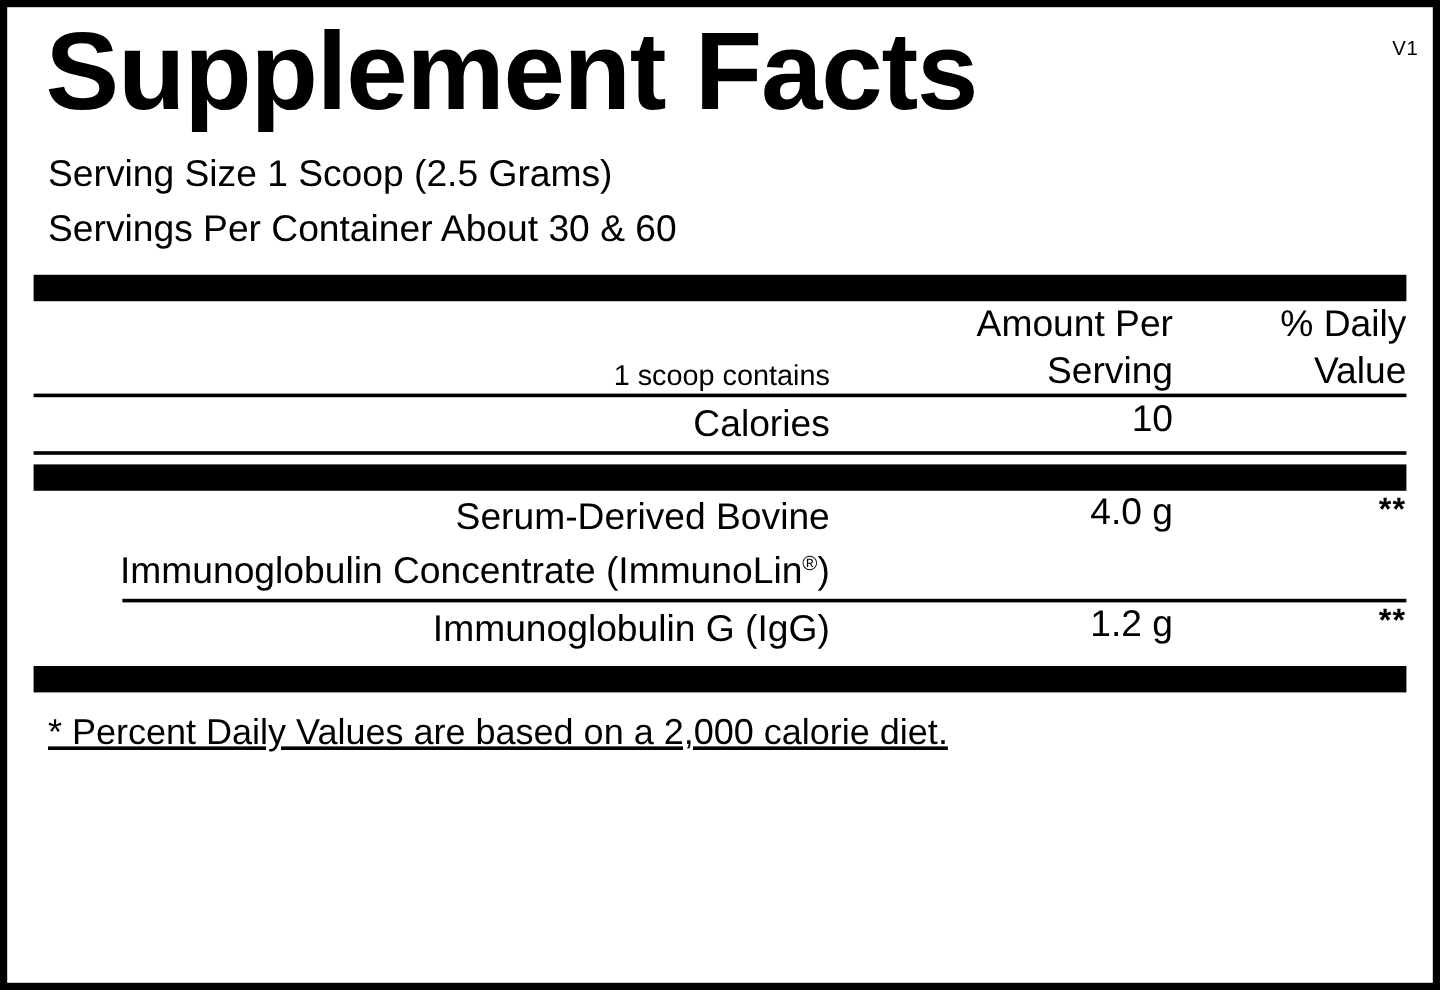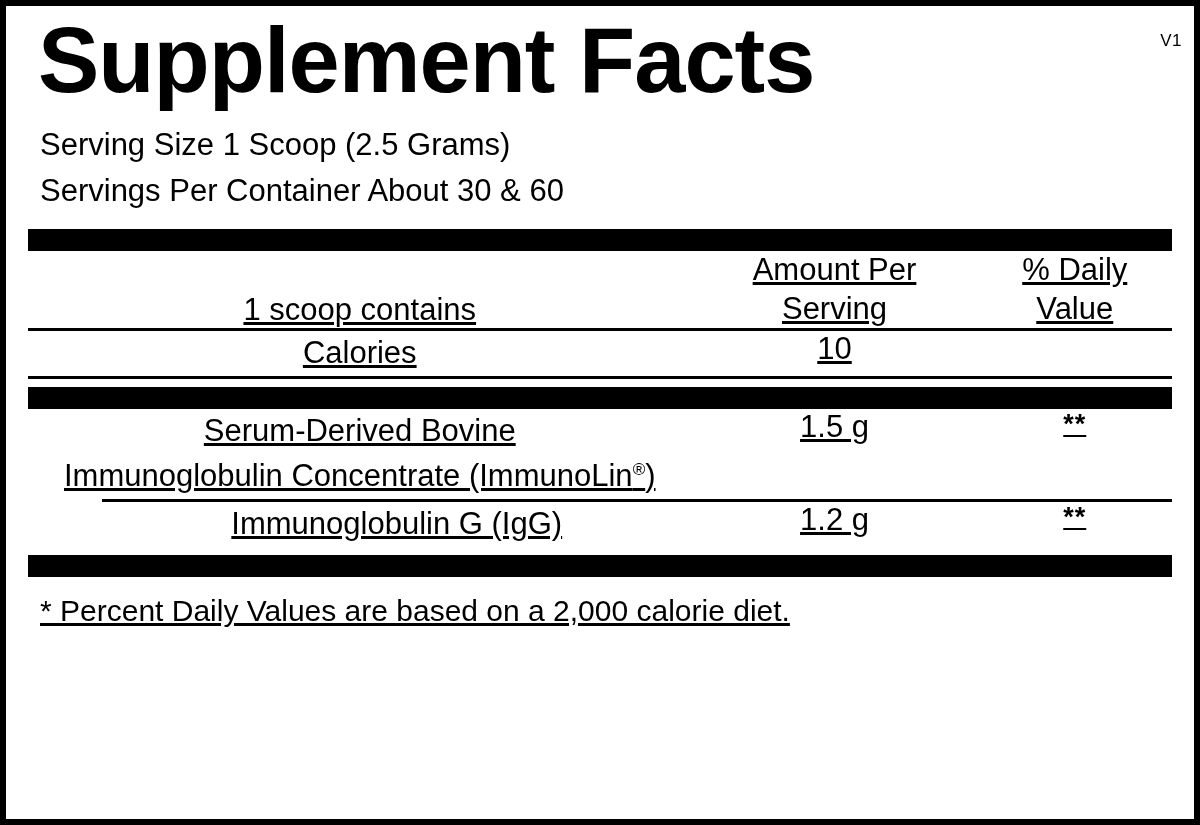--- a/index.html
+++ b/index.html
@@ -73,34 +73,33 @@
   }
 
   table.facts {
     width: 100%;
     border-collapse: collapse;
     table-layout: fixed;
   }
   table.facts td, table.facts th {
     padding: 0;
     vertical-align: top;
-    text-align: center;
+    text-align: right;
     font-weight: normal;
-    text-decoration: underline;
   }
   .col-name { width: 58%; }
   .col-amt  { width: 25%; }
   .col-dv   { width: 17%; }
 
   .hdr-row td {
     padding-top: 8px;
     padding-bottom: 6px;
   }
   .hdr-name {
-    font-size: 31px;
+    font-size: 24px;
     font-weight: bold;
     padding-left: 12px;
     vertical-align: bottom !important;
     line-height: 1.2;
   }
   .hdr-amt, .hdr-dv {
     font-size: 31px;
     font-weight: bold;
     text-align: center;
     line-height: 1.25;
@@ -213,21 +212,21 @@
       <col class="col-name">
         <col class="col-amt">
         <col class="col-dv">
     </colgroup>
     <tbody>
       <tr class="row">
         <td class="cell-name">
           <div>Serum-Derived Bovine</div>
           <div><span>Immunoglobulin Concentrate (ImmunoLin</span><sup>®</sup><span>)</span></div>
         </td>
-        <td class="cell-amt">1.5 g</td>
+        <td class="cell-amt">4.0 g</td>
         <td class="cell-dv stars">**</td>
       </tr>
     </tbody>
   </table>
 
   <div class="rule-indent"></div>
 
   <table class="facts">
     <colgroup>
       <col class="col-name">

